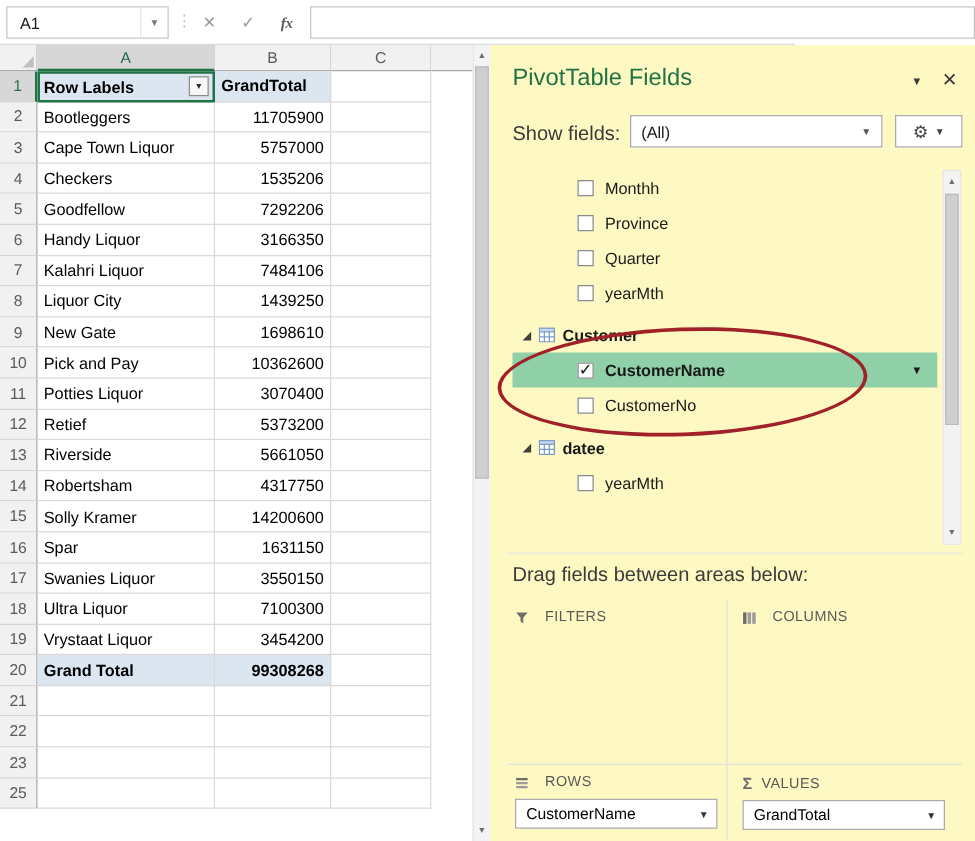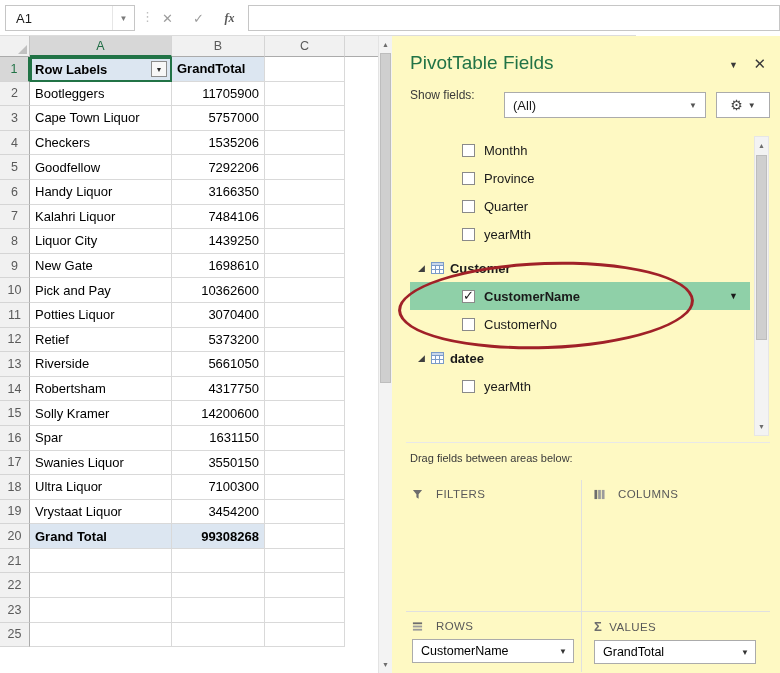--- a/index.html
+++ b/index.html
@@ -49,21 +49,21 @@
   .vs-arrow { position:absolute; left:0; width:13px; height:15px; display:flex; align-items:center; justify-content:center; color:#6d6d6d; font-size:7px; }
   .vs-up { top:1px; } .vs-down { bottom:1px; }
   .vs-thumb { position:absolute; left:1px; width:11px; top:17px; height:330px; background:#CFCFCF; border:1px solid #BDBDBD; }
 
   
   .pane { position:absolute; left:392px; top:36px; width:388px; height:637px; background:#fef9c3; }
   .pane-title { position:absolute; left:18px; top:16px; font-size:19px; color:#217346; }
   .pane-chevron { position:absolute; right:42px; top:24px; color:#3a3a3a; font-size:9px; }
   .pane-close { position:absolute; right:14px; top:19px; color:#3a3a3a; font-size:15px; }
 
-  .sf-label { position:absolute; left:18px; top:52px; font-size:12px; color:#3a3a3a; }
+  .sf-label { position:absolute; left:18px; top:63px; font-size:16px; color:#3a3a3a; }
   .sf-combo { position:absolute; left:112px; top:56px; width:202px; height:26px; border:1px solid #ABABAB; background:#fff; display:flex; align-items:center; }
   .sf-combo .val { flex:1; padding-left:8px; font-size:13px; color:#1a1a1a; }
   .sf-combo .arr { width:24px; text-align:center; color:#555; font-size:8px; }
   .gearbtn { position:absolute; left:324px; top:56px; width:54px; height:26px; border:1px solid #ABABAB; background:#fff; display:flex; align-items:center; justify-content:center; gap:5px; }
   .gearbtn .g { font-size:14px; color:#444; } .gearbtn .arr { font-size:8px; color:#444; }
 
   
   .fieldlist { position:absolute; left:14px; top:100px; width:344px; height:300px; overflow:hidden; }
   .fl-row { height:28px; display:flex; align-items:center; position:relative; font-size:13px; color:#1a1a1a; }
   .fl-row.fieldrow { padding-left:56px; }
@@ -74,21 +74,21 @@
   .tri { font-size:9px; color:#3f3f3f; margin-right:6px; }
   .tblicon { margin-right:6px; display:inline-flex; }
   .sel-arrow { position:absolute; right:12px; font-size:9px; color:#1a1a1a; }
 
   .fl-scroll { position:absolute; left:362px; top:100px; width:15px; height:300px; background:#F3F3F3; border:1px solid #E6E6E6; }
   .fl-scroll .vs-thumb { top:18px; height:185px; left:1px; width:11px; }
 
   .annotation { position:absolute; left:398px; top:262px; width:296px; height:87px; border:3px solid #A02128; border-radius:50%; transform:rotate(-2deg); pointer-events:none; z-index:6; }
 
   .fieldsec-divider { position:absolute; left:14px; width:364px; top:406px; border-top:1px solid #E8E8E8; }
-  .draglabel { position:absolute; left:18px; top:416px; font-size:11px; color:#3a3a3a; }
+  .draglabel { position:absolute; left:18px; top:416px; font-size:16px; color:#3a3a3a; }
 
   
   .areas { position:absolute; left:14px; top:444px; width:364px; height:192px; }
   .arearow { display:flex; }
   .arearow.r1 { height:132px; border-bottom:1px solid #E0E0E0; }
   .arearow.r2 { height:60px; }
   .area { padding:8px 0 0 6px; position:relative; }
   .area.lft { width:176px; border-right:1px solid #E0E0E0; }
   .area.rgt { flex:1; padding-left:12px; }
   .areahead { display:flex; align-items:center; gap:7px; color:#595959; font-size:11.5px; letter-spacing:0.4px; }

